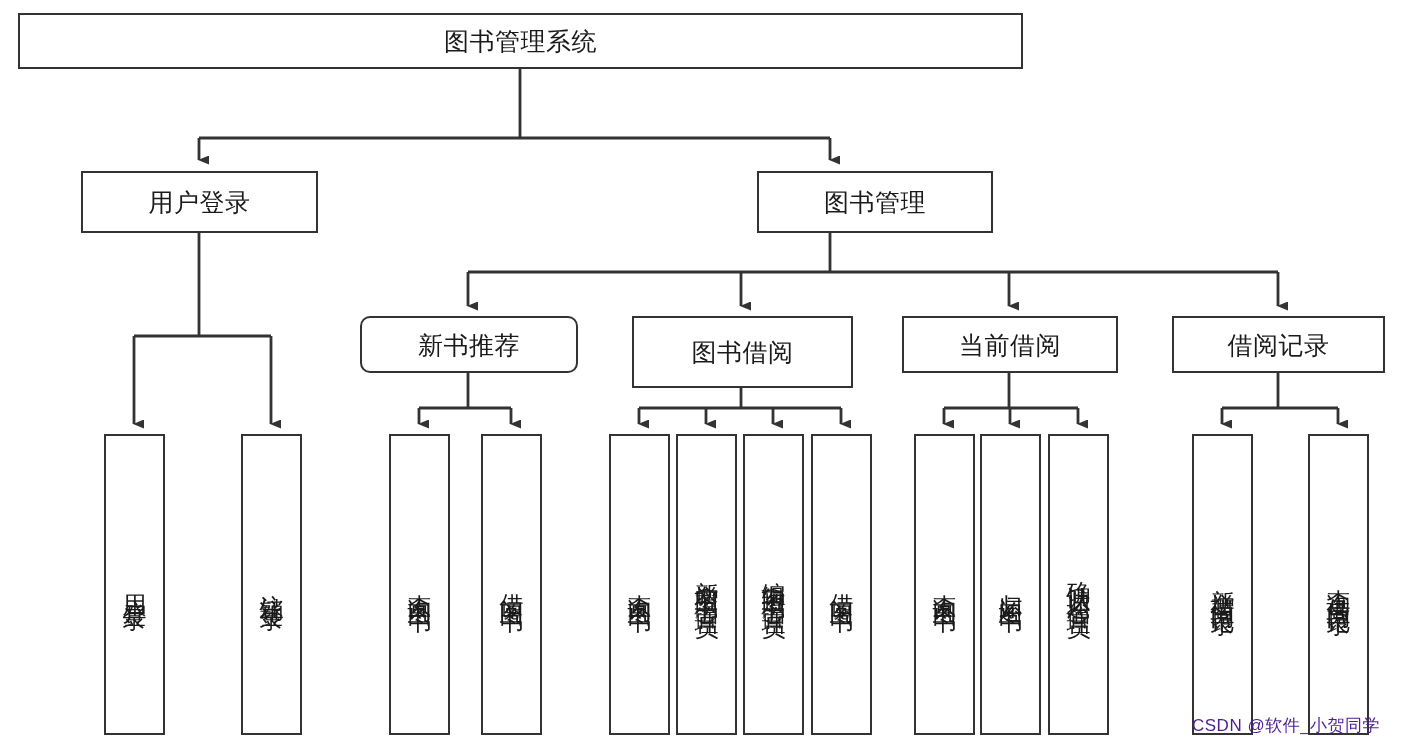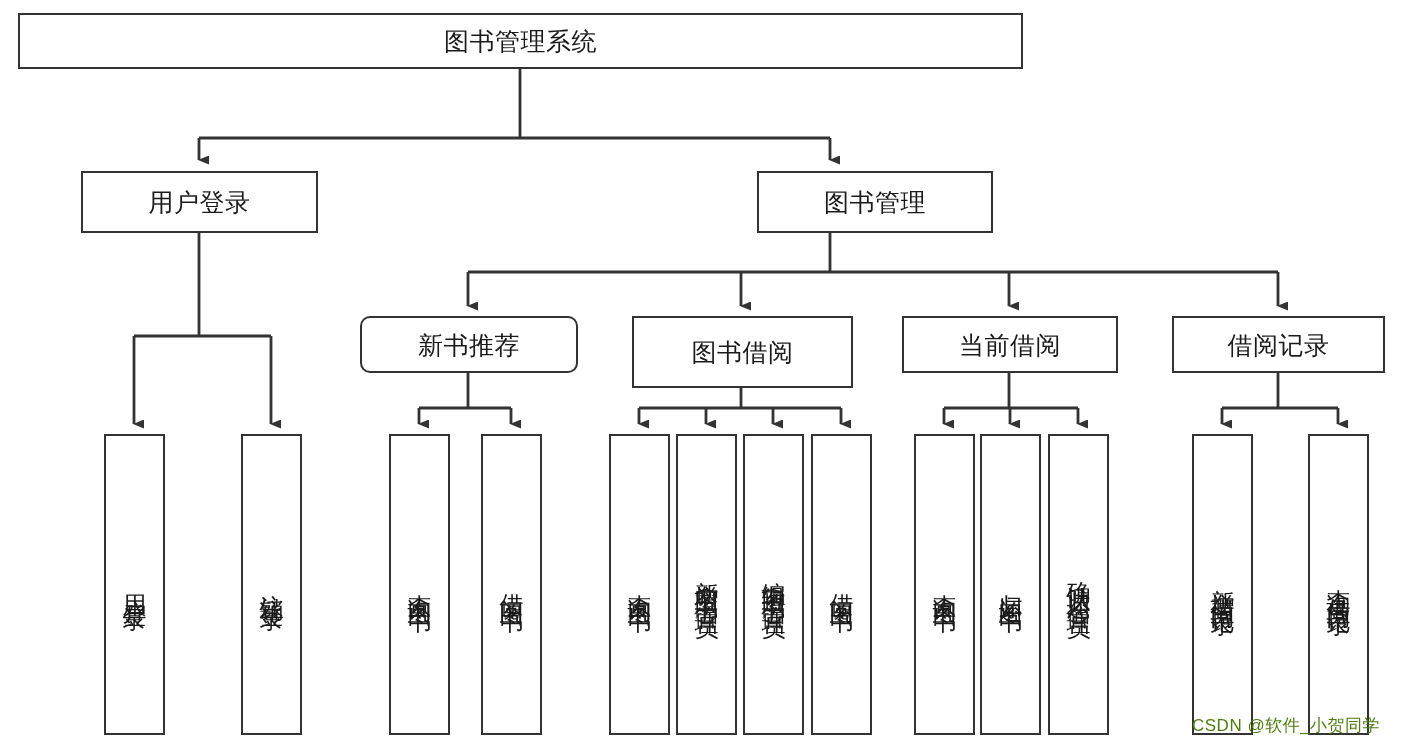--- a/index.html
+++ b/index.html
@@ -54,21 +54,21 @@
     letter-spacing: 5px;
     line-height: 1;
     white-space: nowrap;
     text-align: center;
   }
   .watermark {
     position: absolute;
     left: 1192px;
     top: 714px;
     font-size: 17px;
-    color: #4d7c0f;
+    color: #4c1d95;
     white-space: nowrap;
     letter-spacing: 0.5px;
   }
 </style>
 </head>
 <body>
 
 <div id="canvas">
 
   <svg class="connectors" viewBox="0 0 1405 747">

